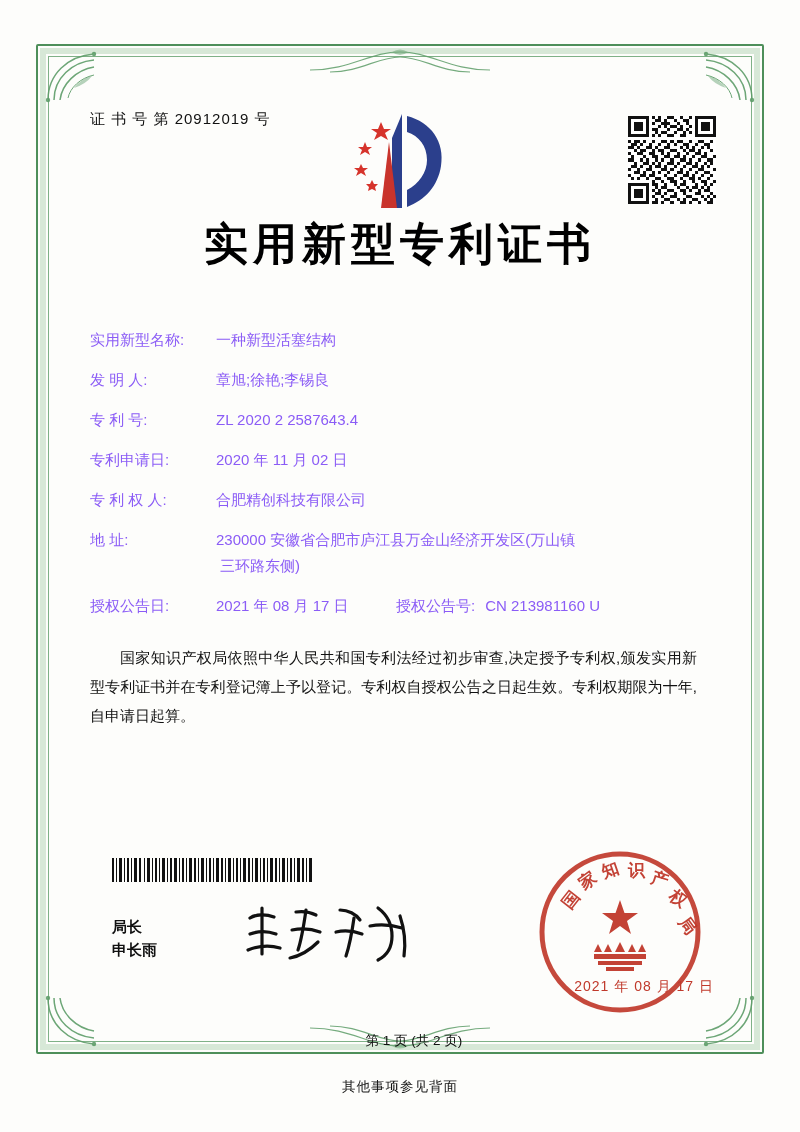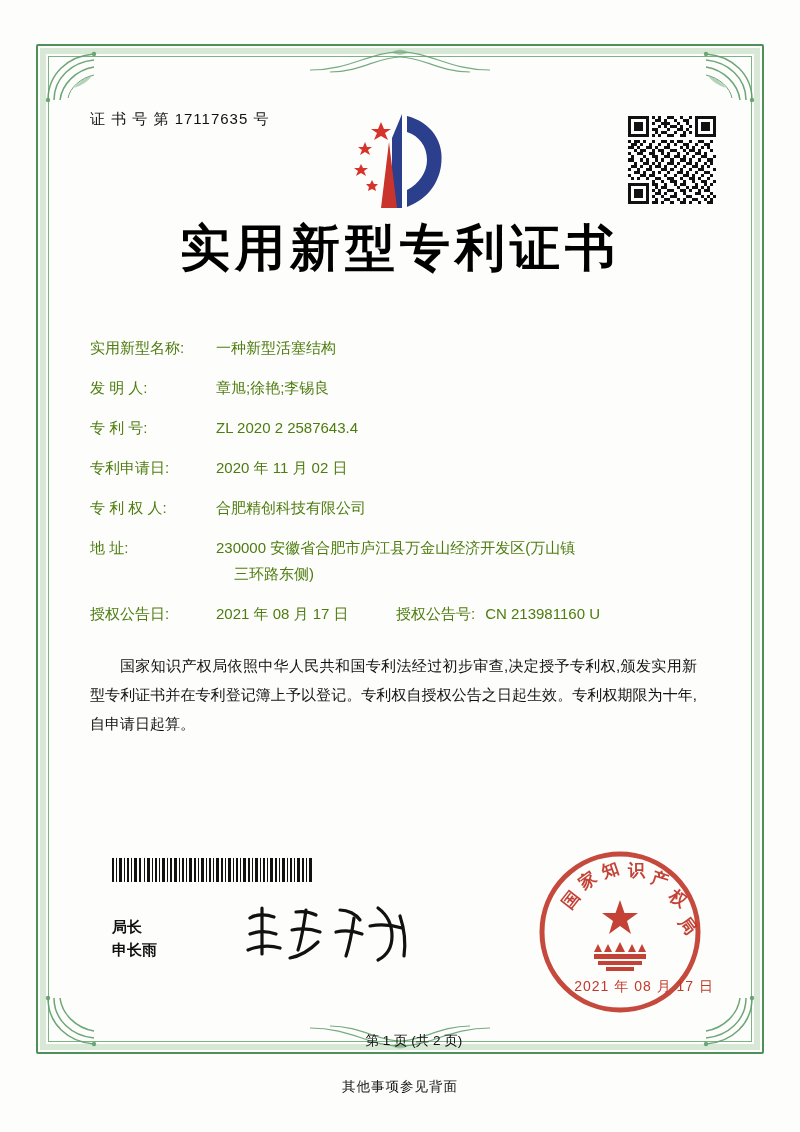--- a/index.html
+++ b/index.html
@@ -99,50 +99,50 @@
     right: 84px;
     top: 116px;
     width: 88px;
     height: 88px;
   }
 
   .title {
     margin-top: 86px;
     text-align: center;
     font-family: Liberation Sans, sans-serif;
-    font-size: 50px;
+    font-size: 44px;
     font-weight: bold;
     letter-spacing: 5px;
     color: #000;
   }
 
   .fields {
     margin-top: 58px;
     font-size: 15px;
     line-height: 1.0;
-    color: #4d7c0f;
+    color: #8b5cf6;
   }
   .frow {
     display: flex;
     align-items: flex-start;
     margin-bottom: 25px;
   }
   .flabel {
     width: 126px;
     flex: none;
     letter-spacing: 0px;
     white-space: pre;
   }
   .fvalue {
     flex: 1;
   }
   .fvalue .sub {
     display: block;
     margin-top: 11px;
-    margin-left: 18px;
+    margin-left: 4px;
   }
   .frow.two .fvalue { flex: none; }
   .spacer-label {
     width: 96px;
     flex: none;
     text-align: right;
   }
 
   .paras {
     margin-top: 30px;
@@ -538,21 +538,21 @@
           <rect x="17" y="28" width="2" height="1"></rect>
           <rect x="20" y="28" width="1" height="1"></rect>
           <rect x="23" y="28" width="1" height="1"></rect>
           <rect x="26" y="28" width="2" height="1"></rect>
       </g>
     </svg>
   </div>
 
   <div class="content">
 
-    <div class="cert-no">证 书 号 第 17117635 号</div>
+    <div class="cert-no">证 书 号 第 20912019 号</div>
 
     <div class="title">实用新型专利证书</div>
 
     <div class="fields">
 
       <div class="frow">
         <div class="flabel">实用新型名称:</div>
         <div class="fvalue">一种新型活塞结构</div>
       </div>
 

